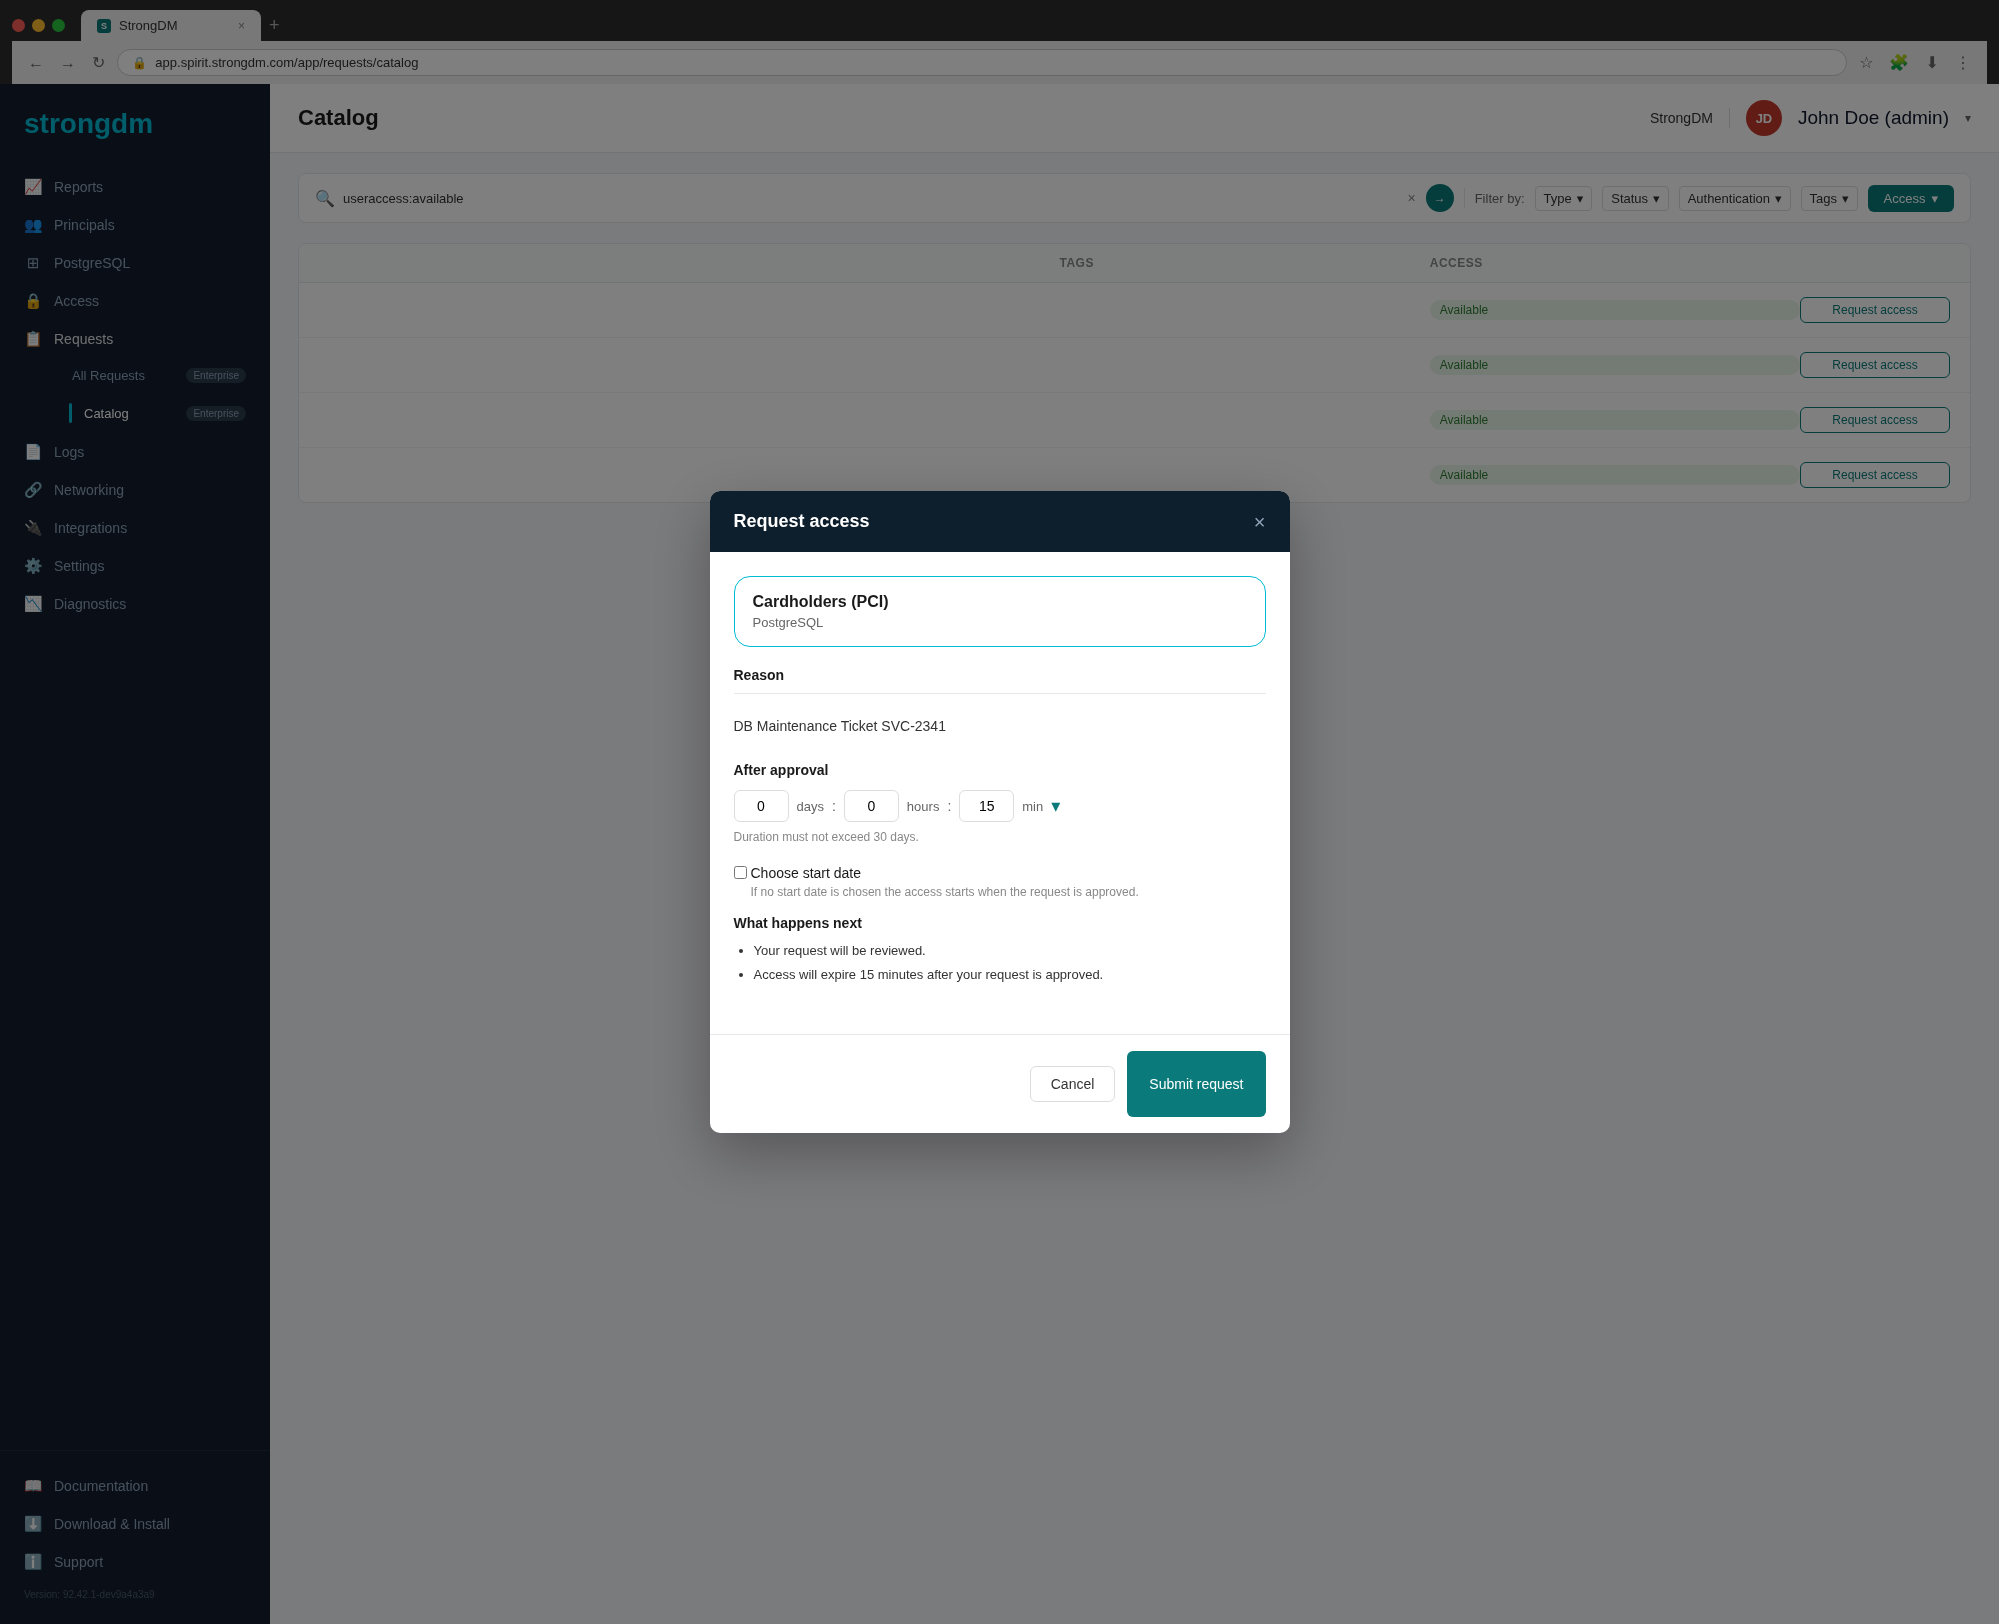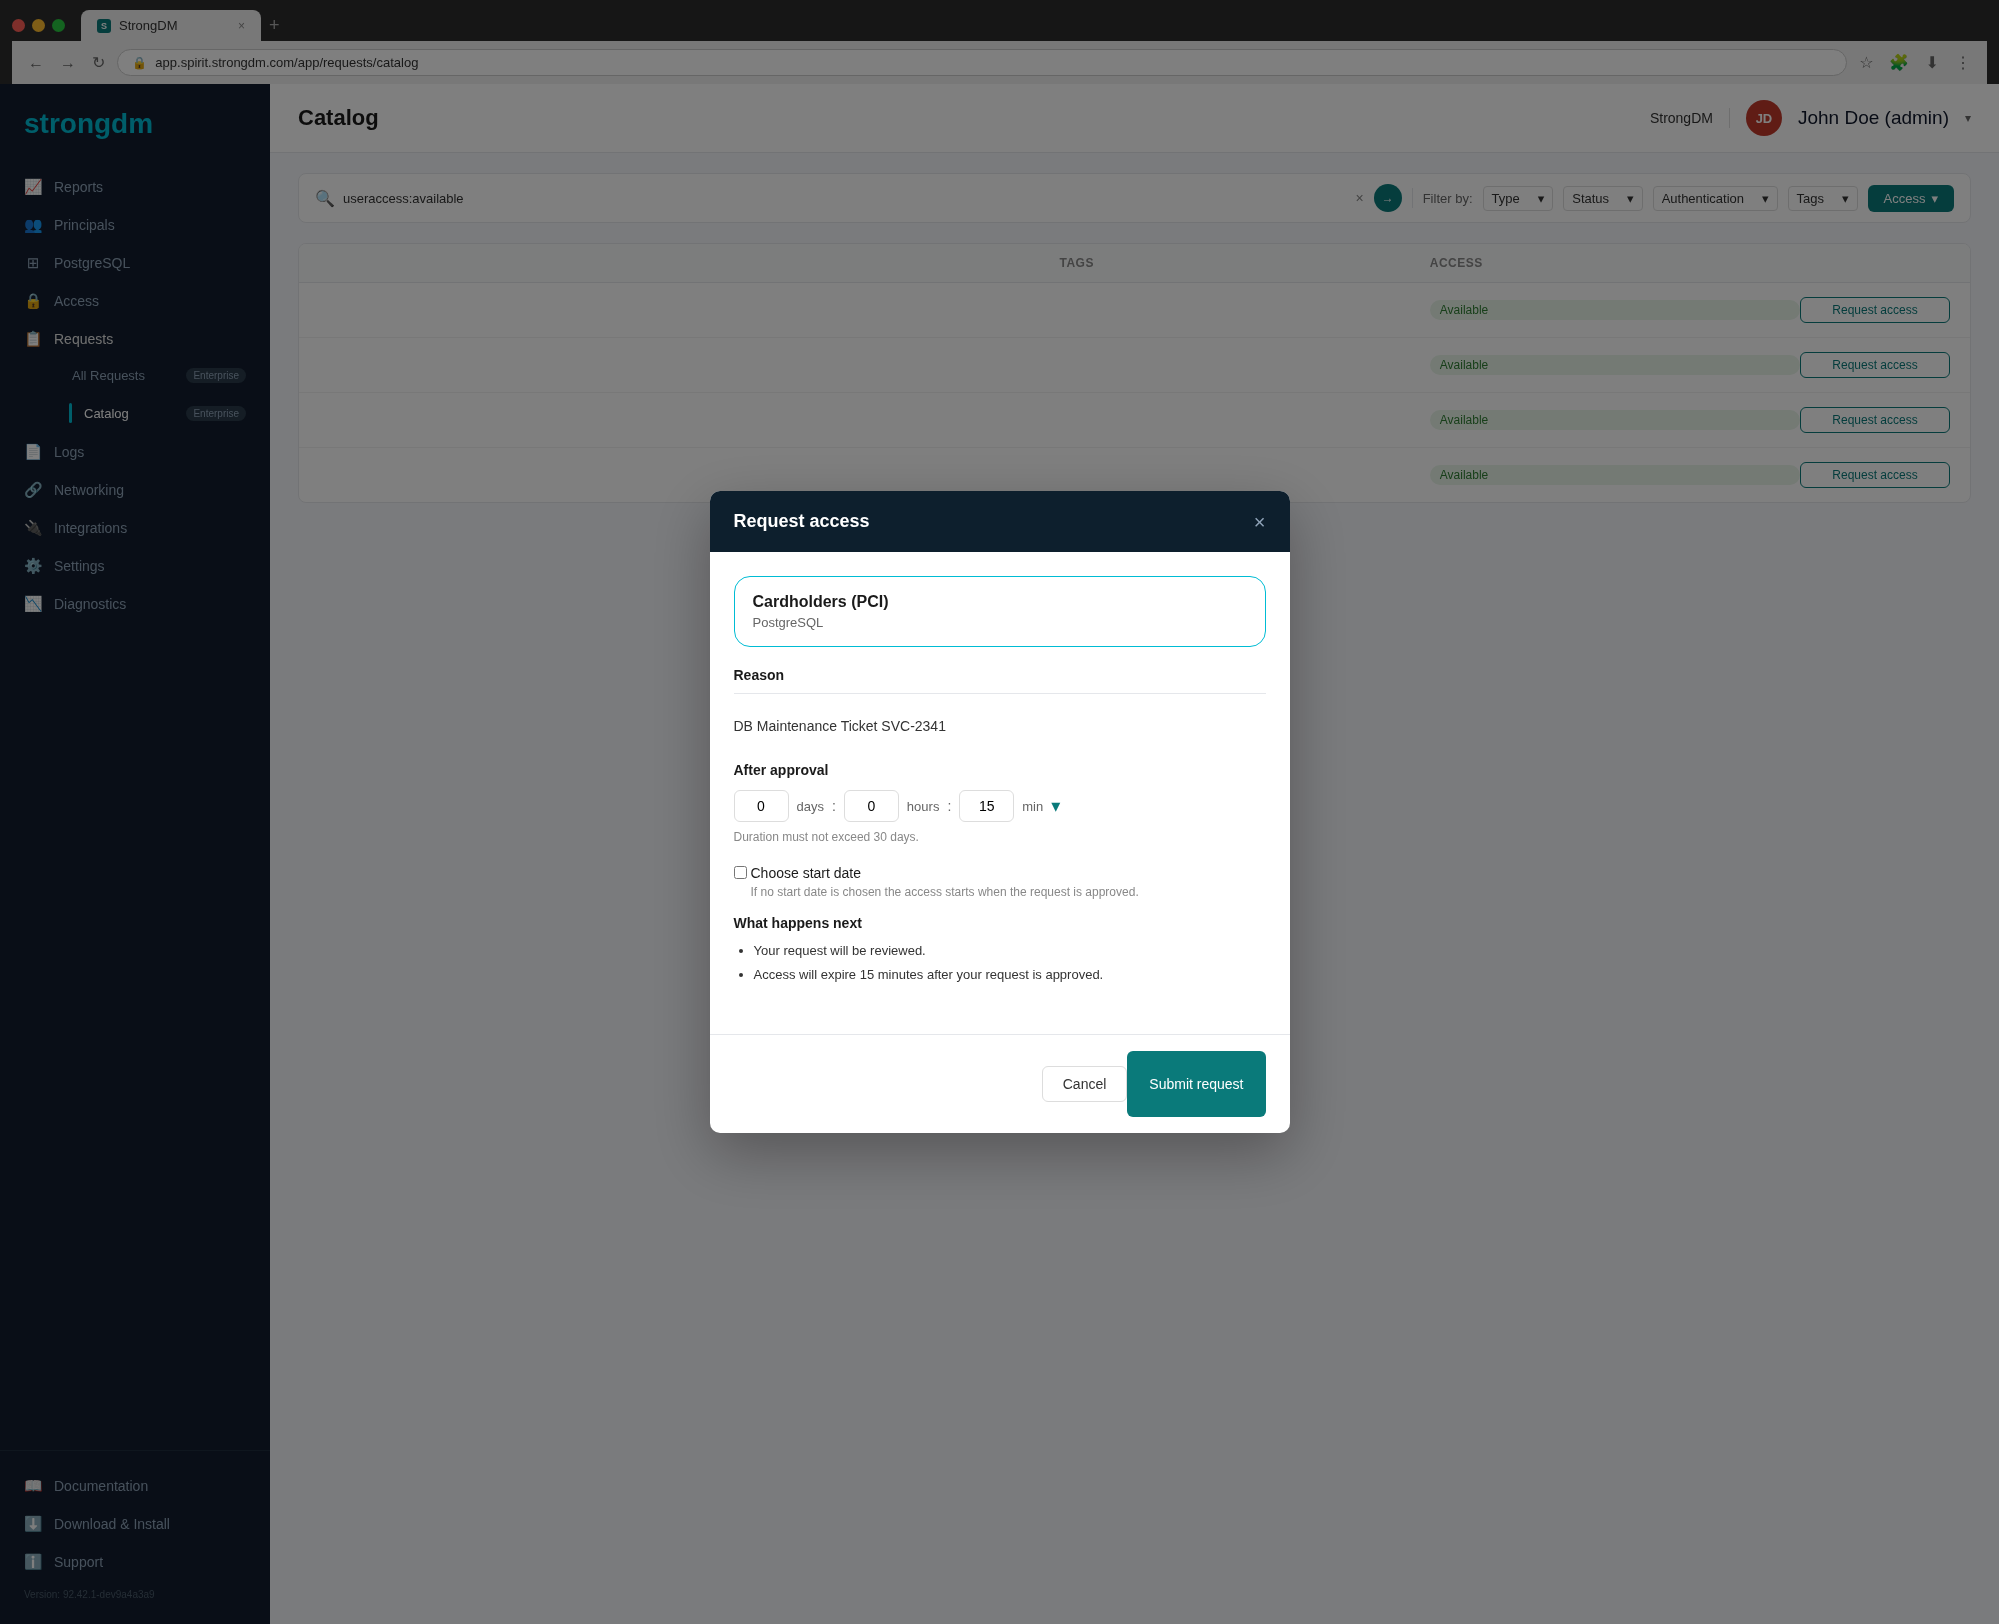--- a/index.html
+++ b/index.html
@@ -62,21 +62,21 @@
     
     .content { flex: 1; background: #f5f6fa; padding: 20px 28px; overflow-y: auto; position: relative; }
     .filter-bar { display: flex; align-items: center; gap: 10px; margin-bottom: 20px; background: white; padding: 10px 16px; border-radius: 8px; border: 1px solid #e5e7eb; }
     .search-box { display: flex; align-items: center; gap: 8px; flex: 1; }
     .search-icon { color: #888; }
     .search-input { border: none; outline: none; font-size: 13px; color: #333; flex: 1; }
     .search-clear { color: #888; cursor: pointer; font-size: 14px; }
     .search-go { width: 28px; height: 28px; background: #0a7a7a; border-radius: 50%; display: flex; align-items: center; justify-content: center; color: white; font-size: 12px; cursor: pointer; }
     .filter-sep { width: 1px; height: 20px; background: #e5e7eb; }
     .filter-label { font-size: 13px; color: #666; }
-    .filter-btn { display: flex; align-items: center; gap: 18px; font-size: 13px; color: #333; cursor: pointer; padding: 4px 8px; border-radius: 4px; border: 1px solid #ddd; background: white; text-align: right; }
+    .filter-btn { display: flex; align-items: center; gap: 5px; font-size: 13px; color: #333; cursor: pointer; padding: 4px 8px; border-radius: 4px; border: 1px solid #ddd; background: white; text-align: right; }
     .access-btn { background: #0a7a7a; color: white; border: none; border-radius: 6px; padding: 6px 16px; font-size: 13px; cursor: pointer; display: flex; align-items: center; gap: 6px; }
 
     
     .catalog-table { background: white; border-radius: 8px; border: 1px solid #e5e7eb; overflow: hidden; }
     .table-header { display: grid; grid-template-columns: 1fr 1fr 1fr 1fr 150px; padding: 12px 20px; background: #f9fafb; border-bottom: 1px solid #e5e7eb; font-size: 12px; color: #888; font-weight: 600; text-transform: uppercase; letter-spacing: 0.5px; }
     .table-row { display: grid; grid-template-columns: 1fr 1fr 1fr 1fr 150px; padding: 14px 20px; border-bottom: 1px solid #f0f0f0; align-items: center; font-size: 13px; color: #333; }
     .table-row:last-child { border-bottom: none; }
     .status-badge { display: inline-block; padding: 3px 10px; border-radius: 12px; font-size: 12px; font-weight: 500; }
     .status-available { background: #e8f5e9; color: #2e7d32; }
     .request-btn { background: white; border: 1px solid #0a7a7a; color: #0a7a7a; border-radius: 6px; padding: 5px 12px; font-size: 12px; cursor: pointer; }
@@ -105,21 +105,21 @@
     .duration-dropdown { background: none; border: none; color: #0a7a7a; font-size: 18px; cursor: pointer; }
     .duration-hint { font-size: 12px; color: #888; }
     .checkbox-row { display: flex; align-items: flex-start; gap: 4px; margin-bottom: 16px; }
     .checkbox-row input { margin-top: 2px; cursor: pointer; }
     .checkbox-label { font-size: 14px; color: #1a1a1a; font-weight: 500; }
     .checkbox-hint { font-size: 12px; color: #888; margin-top: 3px; }
     .what-next { margin-bottom: 24px; }
     .what-next-title { font-size: 14px; font-weight: 600; color: #1a1a1a; margin-bottom: 8px; }
     .what-next ul { padding-left: 20px; }
     .what-next li { font-size: 13px; color: #333; line-height: 1.8; }
-    .modal-footer { padding: 16px 24px; border-top: 1px solid #e5e7eb; display: flex; align-items: center; justify-content: flex-end; gap: 0; }
+    .modal-footer { padding: 16px 24px; border-top: 1px solid #e5e7eb; display: flex; align-items: center; justify-content: flex-end; gap: 12px; }
     .cancel-btn { background: white; border: 1px solid #ddd; color: #333; border-radius: 6px; padding: 9px 20px; font-size: 14px; cursor: pointer; }
     .submit-btn { background: #0a7a7a; border: none; color: white; border-radius: 6px; padding: 25px 22px; font-size: 14px; cursor: pointer; font-weight: 500; }
   </style>
 </head>
 <body>
 
 <div class="browser-chrome">
   <div class="browser-tabs">
     <div class="traffic-lights">
       <div class="tl tl-red"></div>

